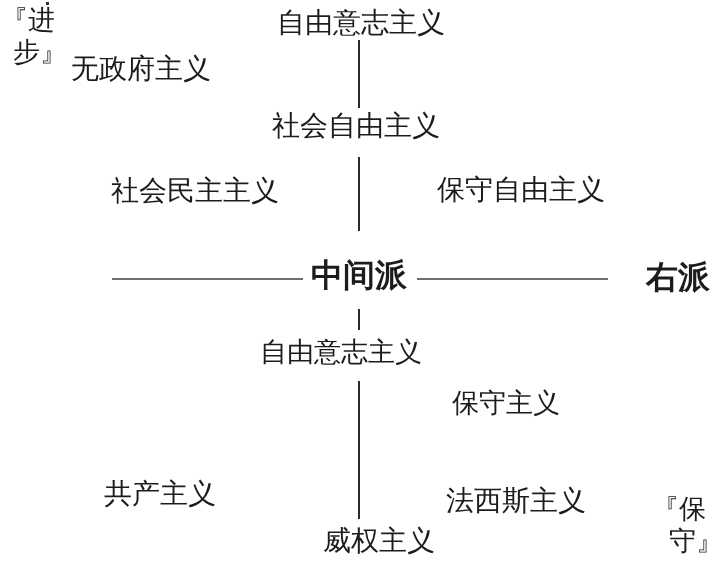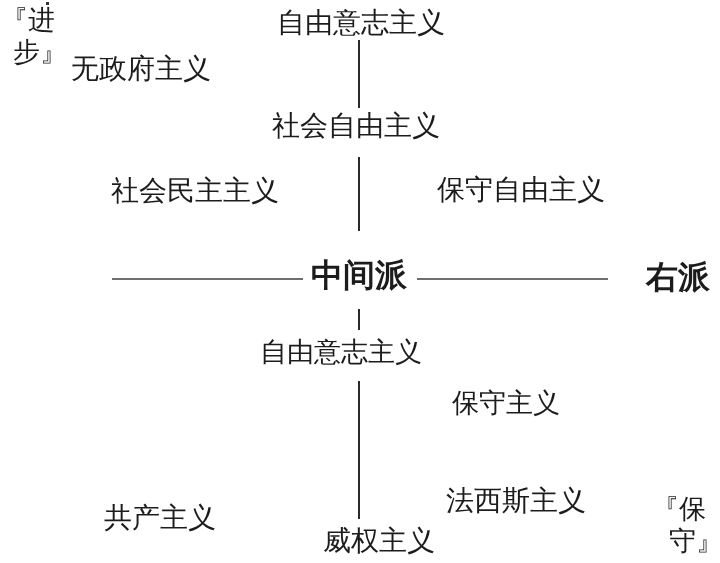--- a/index.html
+++ b/index.html
@@ -56,21 +56,21 @@
   #axis-left        { left: 9px;   top: 261px; }
   #hline-left       { left: 112px; top: 278px; width: 191px; }
   #axis-center      { left: 311px; top: 259px; }
   #hline-right      { left: 417px; top: 278px; width: 191px; }
   #axis-right       { left: 646px; top: 261px; }
   
   #vline-3          { left: 358px; top: 309px; height: 21px; }
   #christian-democracy { left: 260px; top: 339px; font-size: 27px; }
   #vline-4          { left: 358px; top: 381px; height: 138px; }
   #conservatism     { left: 452px; top: 390px; font-size: 27px; }
-  #communism        { left: 104px; top: 504px; }
+  #communism        { left: 104px; top: 480px; }
   #fascism          { left: 446px; top: 487px; }
   #authoritarianism { left: 302px; top: 527px; margin-left: 21px; }
   #conservative-l1  { left: 652px; top: 496px; font-size: 27px; }
   #conservative-l2  { left: 669px; top: 528px; font-size: 27px; }
 </style>
 </head>
 <body>
 
 <div id="stage">
 

